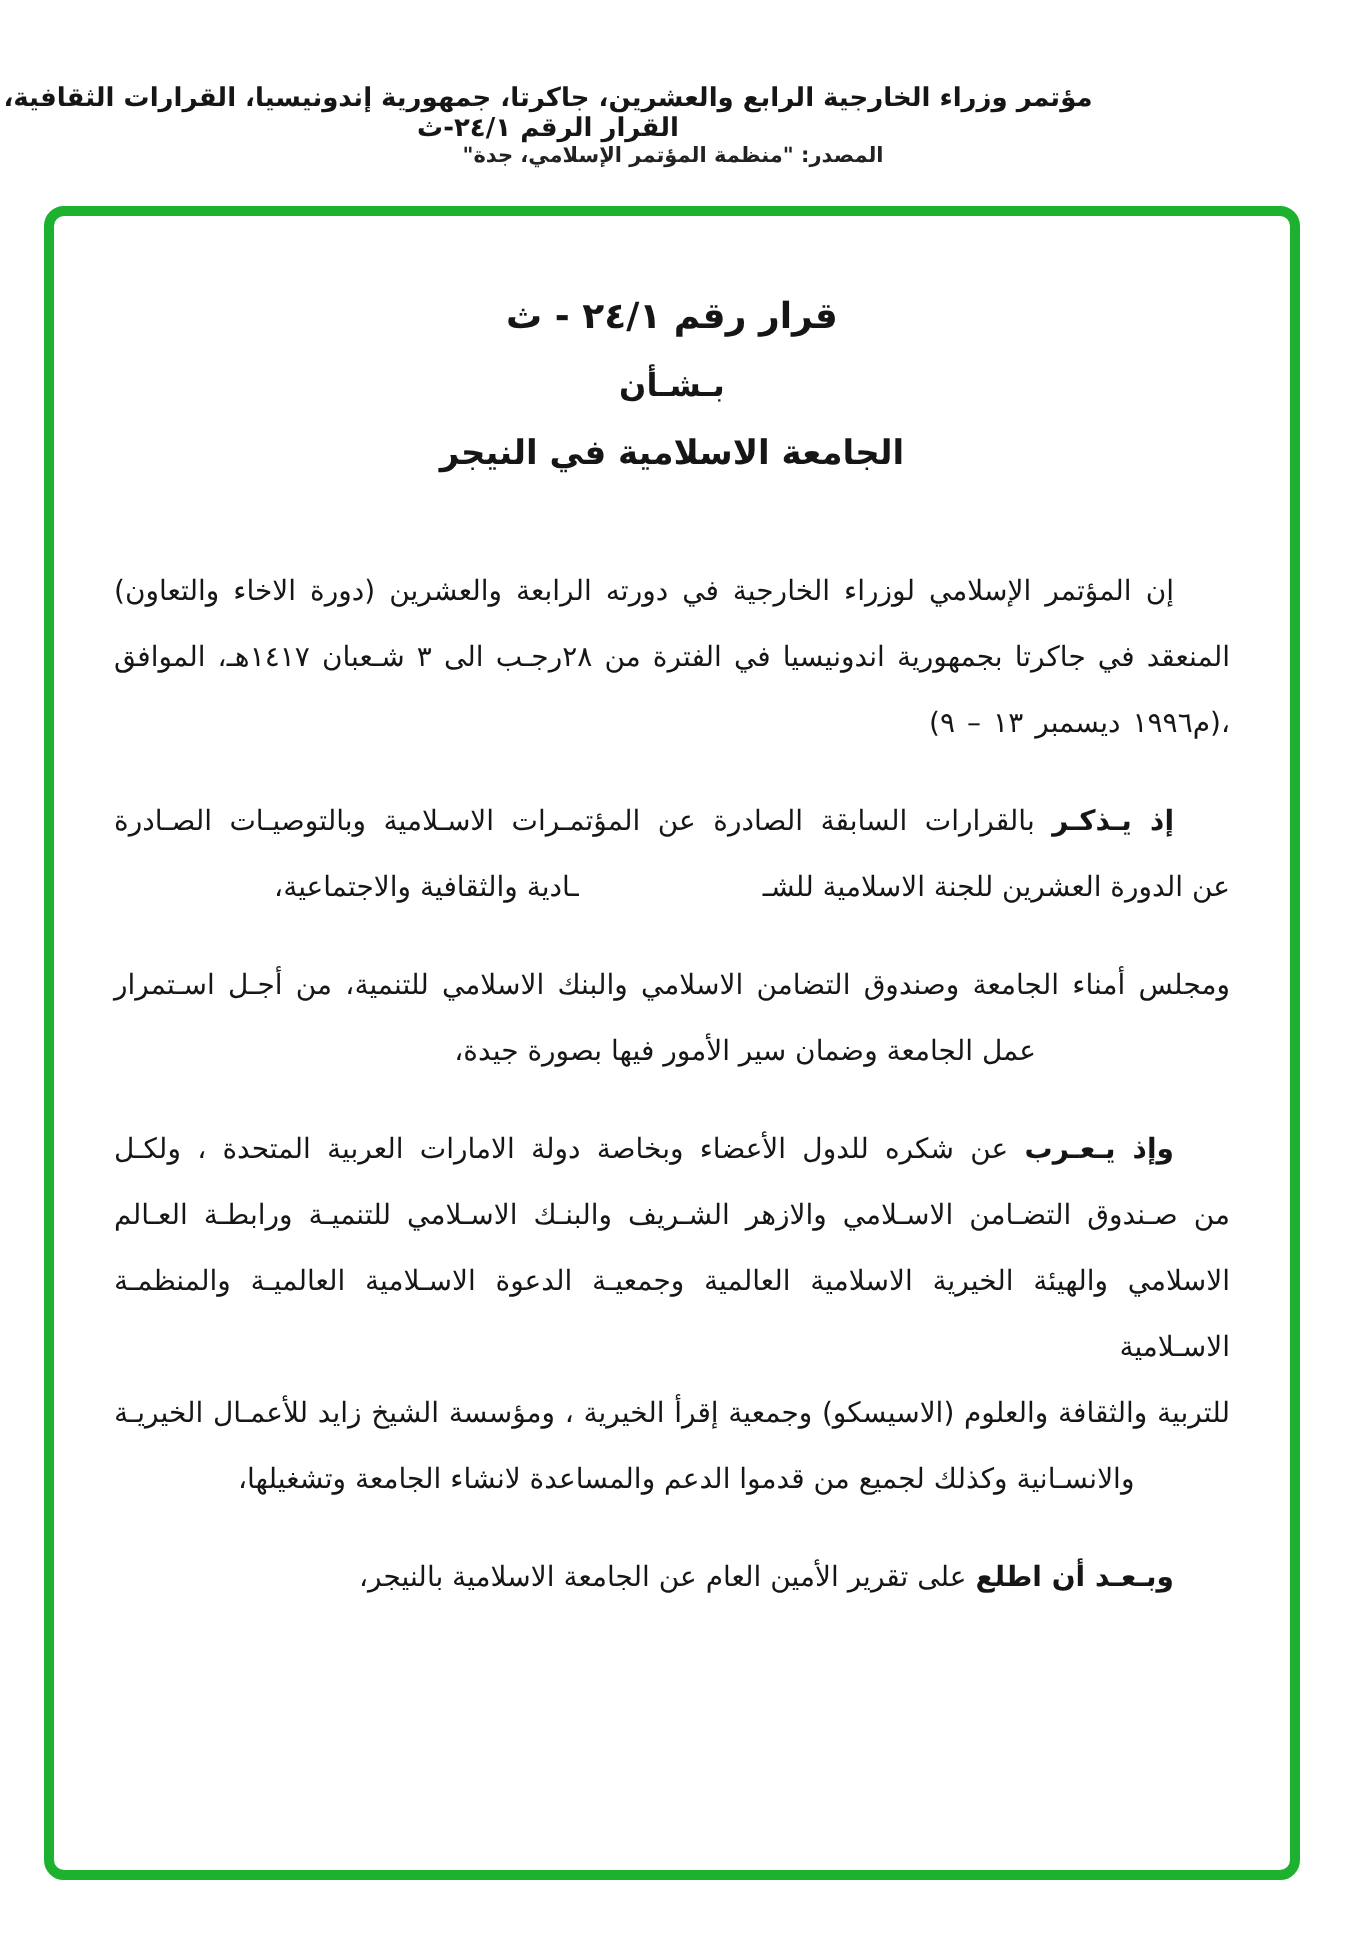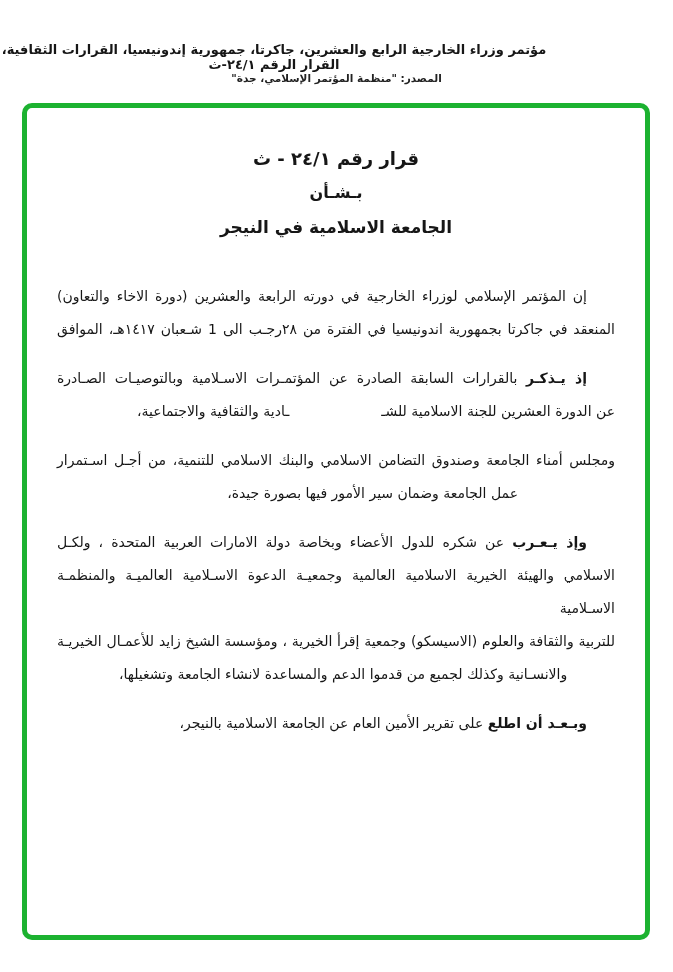--- a/index.html
+++ b/index.html
@@ -49,35 +49,39 @@
 
 <div class="frame">
   <div class="title t1">قرار رقم ٢٤/١ - ث</div>
   <div class="title t2">بـشـأن</div>
   <div class="title t3">الجامعة الاسلامية في النيجر</div>
 
   <div class="doc-body">
 
     <div class="para">
       <div class="line ind">إن المؤتمر الإسلامي لوزراء الخارجية في دورته الرابعة والعشرين (دورة الاخاء والتعاون)</div>
-      <div class="line">المنعقد في جاكرتا بجمهورية اندونيسيا في الفترة من ٢٨رجـب الى 1 شـعبان ١٤١٧هـ، الموافق</div>
+      <div class="line">المنعقد في جاكرتا بجمهورية اندونيسيا في الفترة من ٢٨رجـب الى ٣ شـعبان ١٤١٧هـ، الموافق</div>
+      <div class="line alast">
+        <span class="dateblk"><span class="tk sp">(٩</span><span class="tk sp">–</span><span class="tk sp">١٣</span><span class="tk sp">ديسمبر</span><span class="tk">١٩٩٦</span><span class="tk">م</span><span class="tk">)،</span></span>
+      </div>
     </div>
 
     <div class="para">
       <div class="line ind"><b class="lead">إذ يـذكـر</b><span> بالقرارات السابقة الصادرة عن المؤتمـرات الاسـلامية وبالتوصيـات الصـادرة</span></div>
       <div class="line alast"><span>عن الدورة العشرين للجنة الاسلامية للشـ</span><span class="gapsp"></span><span>ـادية والثقافية والاجتماعية،</span></div>
     </div>
 
     <div class="para">
       <div class="line">ومجلس أمناء الجامعة وصندوق التضامن الاسلامي والبنك الاسلامي للتنمية،  من أجـل اسـتمرار</div>
       <div class="line center-ish">عمل الجامعة وضمان سير الأمور فيها بصورة جيدة،</div>
     </div>
 
     <div class="para">
       <div class="line ind"><b class="lead">وإذ يـعـرب</b><span> عن شكره للدول الأعضاء وبخاصة دولة الامارات العربية المتحدة ، ولكـل</span></div>
+      <div class="line">من صـندوق التضـامن الاسـلامي والازهر الشـريف والبنـك الاسـلامي للتنميـة ورابطـة العـالم</div>
       <div class="line">الاسلامي والهيئة الخيرية الاسلامية العالمية وجمعيـة الدعوة الاسـلامية العالميـة والمنظمـة الاسـلامية</div>
       <div class="line">للتربية والثقافة والعلوم (الاسيسكو) وجمعية إقرأ الخيرية ، ومؤسسة الشيخ زايد للأعمـال الخيريـة</div>
       <div class="line llast">والانسـانية وكذلك لجميع من قدموا الدعم والمساعدة لانشاء الجامعة وتشغيلها،</div>
     </div>
 
     <div class="para">
       <div class="line ind alast"><b class="lead">وبـعـد أن اطلع</b><span> على تقرير الأمين العام عن الجامعة الاسلامية بالنيجر،</span></div>
     </div>
 
 

